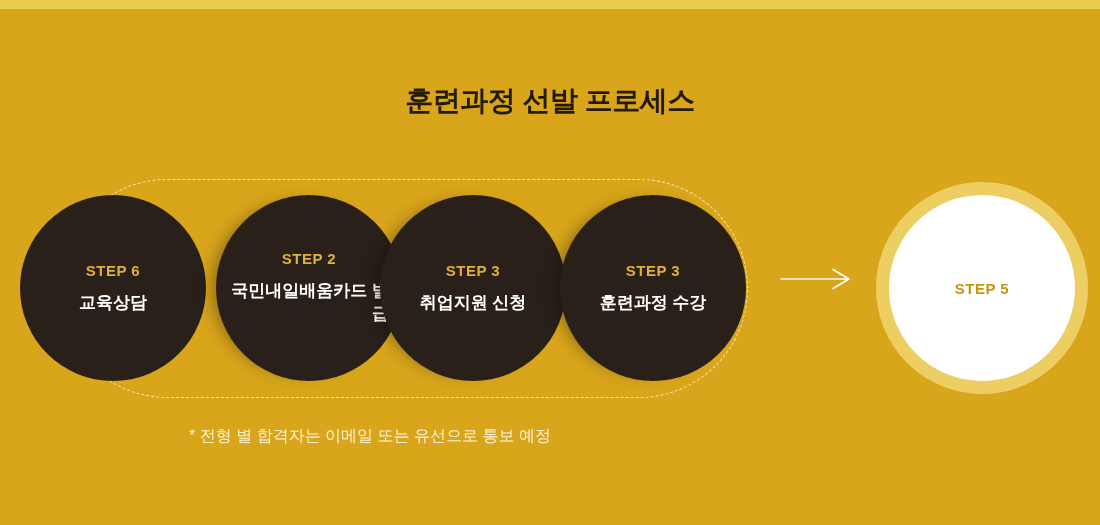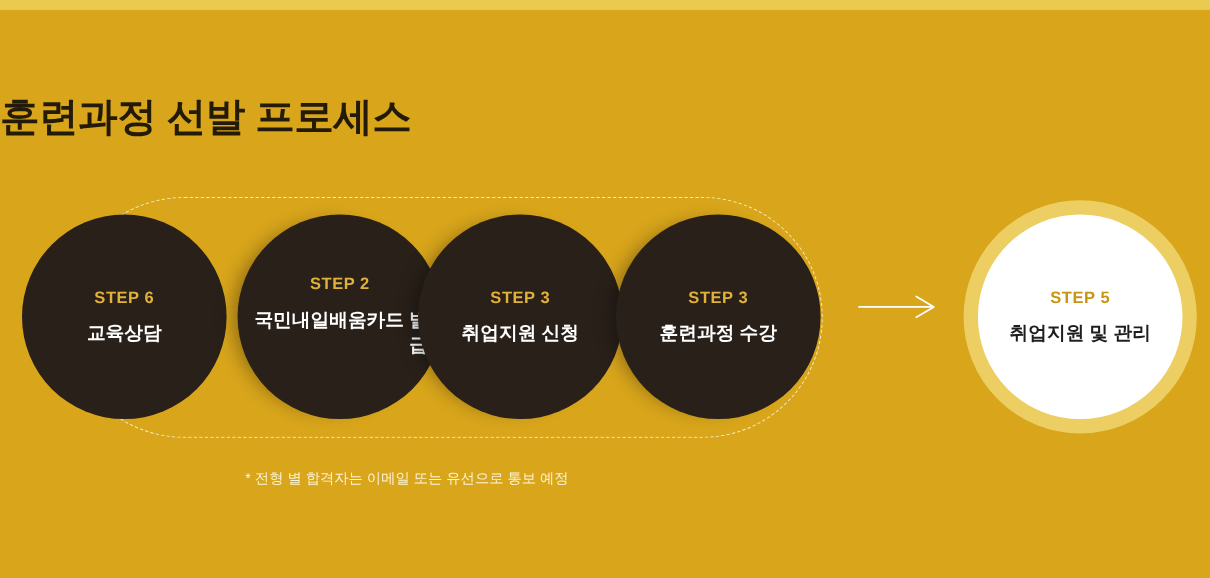--- a/index.html
+++ b/index.html
@@ -18,22 +18,22 @@
     left: 0; top: 0;
     width: 100%; height: 9px;
     background: var(--top-strip, #EBCB4F);
   }
 
   .title {
     position: absolute;
     left: 0; top: 82px;
     width: 100%;
     margin: 0;
-    text-align: left;
-    font-size: 36px;
+    text-align: center;
+    font-size: 28px;
     font-weight: 800;
     letter-spacing: -0.5px;
     color: var(--title-text, #231A07);
   }
 
   .dashed-frame {
     position: absolute;
     left: 58px; top: 179px;
     width: 690px; height: 219px;
     border: 1.5px dashed var(--frame-dash, rgba(255,250,230,0.8));
@@ -94,21 +94,21 @@
     align-items: center;
   }
   .circle.light .step-label { color: var(--step5-label, #C7950F); }
   .circle.light .step-text  { color: var(--step5-text, #1E1E1E); }
 
   .footnote {
     position: absolute;
     left: 0; top: 426px;
     width: 740px;
     text-align: center;
-    font-size: 13px;
+    font-size: 16px;
     color: var(--footnote, #FCF3D4);
   }
 </style>
 </head>
 <body>
 
 <div class="page">
 
   <div class="top-strip"></div>
 
@@ -135,18 +135,17 @@
     <div class="step-label">STEP 3</div>
     <div class="step-text">훈련과정 수강</div>
   </div>
 
   <svg class="arrow" viewBox="0 0 72 26" aria-hidden="true">
     <path d="M1 13 H68 M53 3.5 L69 13 L53 22.5" fill="none" stroke="#FFFFFF" stroke-width="1.6" stroke-linecap="round" stroke-linejoin="round"></path>
   </svg>
 
   <div class="circle light c5">
     <div class="step-label">STEP 5</div>
-    <div class="step-text">취업지원 및 관리</div>
   </div>
 
   <div class="footnote">* 전형 별 합격자는 이메일 또는 유선으로 통보 예정</div>
 
 </div>
 
 </body></html>

